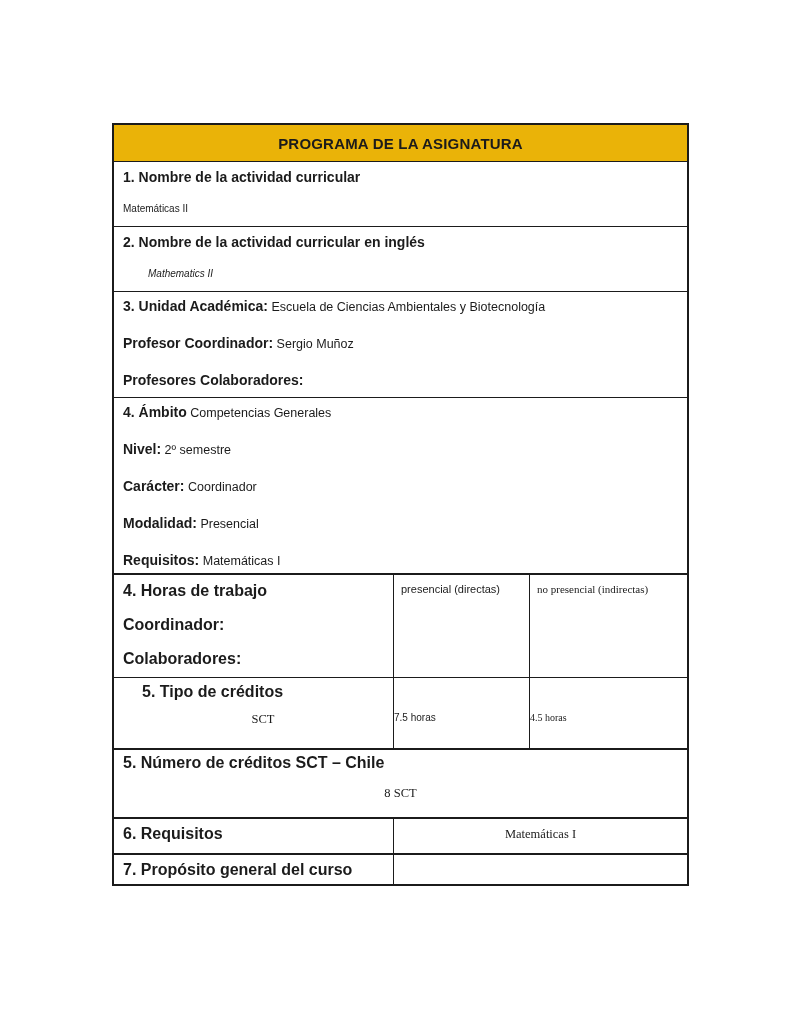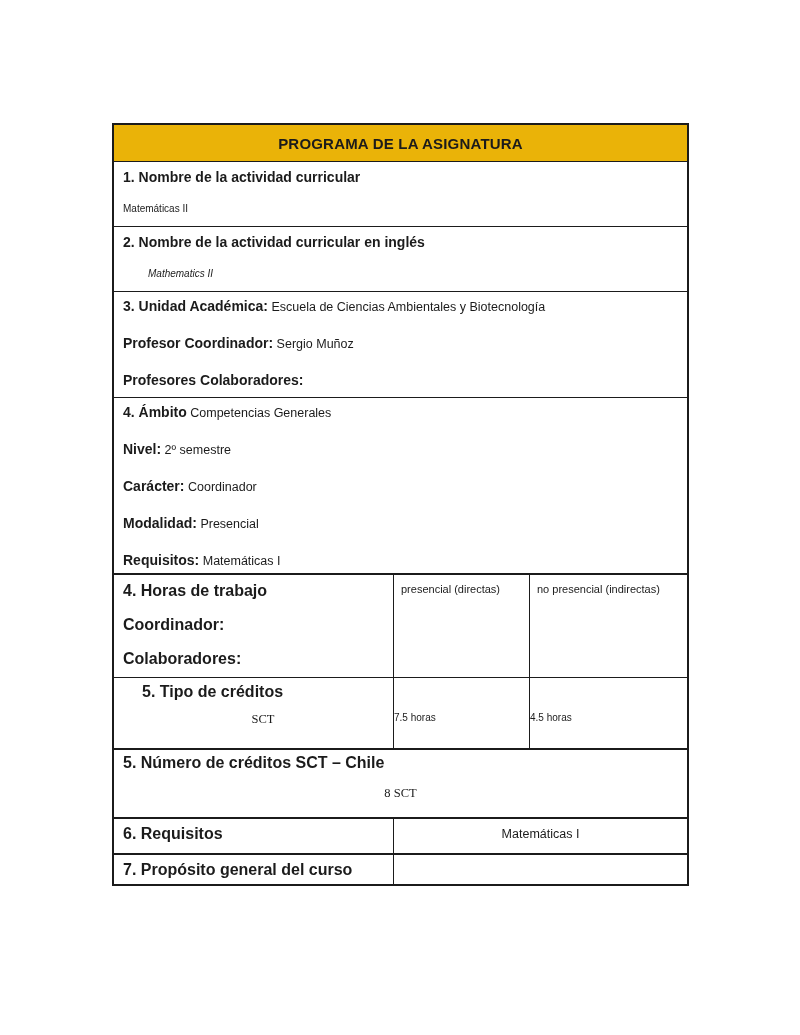--- a/index.html
+++ b/index.html
@@ -40,21 +40,21 @@
   .italic { font-style: italic; margin-left: 25px; }
   p { margin: 0; }
   .gap12 { margin-top: 12px; }
   .gap16 { margin-top: 16px; }
   .gap13 { margin-top: 13px; }
   .center { text-align: center; font-family: Liberation Serif, serif; }
 
   .cols { display: flex; height: 100%; }
   .c-left  { width: 279px; height: 100%; }
   .c-mid   { width: 136px; height: 100%; border-left: 1px solid #1b1b1b; }
-  .c-right { flex: 1; height: 100%; border-left: 1px solid #1b1b1b; }
+  .c-right { flex: 1; height: 100%; border-left: 1px solid #1b1b1b; font-family: Liberation Serif, serif; }
 
   .colhead-cell { padding: 4px 5px 0 7px; }
   .hours-cell { display: flex; align-items: center; justify-content: flex-start; padding-top: 10px; }
   .val-center-cell { padding-top: 5px; text-align: center; }
 
   .r-h1 { height: 65px; }
   .r-h2 { height: 65px; }
   .r-h3 { height: 106px; }
   .r-h4 { height: 176px; }
   .r-h5 { height: 104px; }

